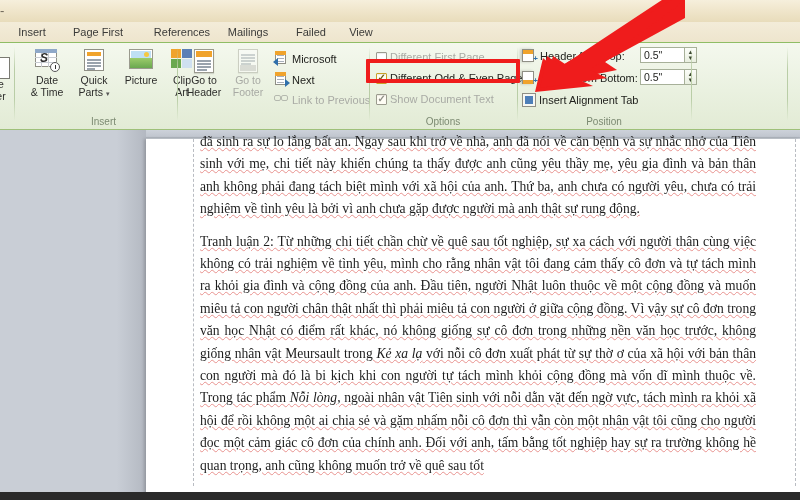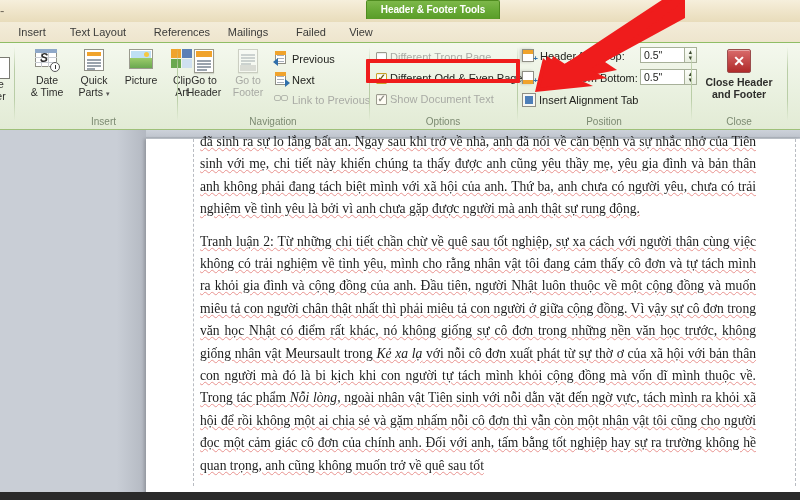--- a/index.html
+++ b/index.html
@@ -222,28 +222,25 @@
   }
   .arrow{ position:absolute; pointer-events:none; }
 </style>
 </head>
 <body>
 
 <div id="app">
 
   <div class="titlebar">
     <span class="title-dash">-</span>
-    <div class="ctx-tab-header">
-      <span>Header &amp; Footer Tools</span>
-    </div>
   </div>
 
   <div class="tabstrip">
     <div class="tab" style="left:6px;width:52px;">Insert</div>
-    <div class="tab" style="left:60px;width:76px;">Text Layout</div>
+    <div class="tab" style="left:60px;width:76px;">Page First</div>
     <div class="tab" style="left:146px;width:72px;">References</div>
     <div class="tab" style="left:216px;width:64px;">Mailings</div>
     <div class="tab" style="left:284px;width:54px;">Failed</div>
     <div class="tab" style="left:340px;width:42px;">View</div>
   </div>
 
   <div class="ribbon">
 
     <div class="grp" style="left:-46px;width:60px;">
       <div class="bigbtn" style="left:32px;top:14px;width:30px;">
@@ -345,21 +342,21 @@
       <div class="smallitem" style="left:96px;top:8px;">
         <span class="ico ic-small">
           <span class="pg">
               <span class="l" style="top:3px;"></span>
               <span class="l" style="top:6px;"></span>
               <span class="l" style="top:9px;"></span>
             </span>
           <span class="orange"></span>
             <span class="bluearrow" style="transform:rotate(180deg);right:auto;left:-1px;"></span>
         </span>
-        <span>Previous</span>
+        <span>Microsoft</span>
       </div>
 
       <div class="smallitem" style="left:96px;top:29px;">
         <span class="ico ic-small">
           <span class="pg">
               <span class="l" style="top:3px;"></span>
               <span class="l" style="top:6px;"></span>
               <span class="l" style="top:9px;"></span>
             </span>
           <span class="orange"></span>
@@ -369,29 +366,28 @@
       </div>
 
       <div class="smallitem dim" style="left:96px;top:50px;text-align:right;">
         <span class="ico ic-chain">
           <span class="a"></span>
             <span class="b"></span>
         </span>
         <span>Link to Previous</span>
       </div>
 
-      <div class="grp-label" style="left:0;width:190px;">Navigation</div>
     </div>
     <div class="grp-sep" style="left:369px;"></div>
 
     <div class="grp" style="left:370px;width:146px;">
 
       <div class="smallitem dim" style="left:6px;top:8px;">
         <span class="cbx"></span>
-        <span>Different Trong Page</span>
+        <span>Different First Page</span>
       </div>
 
       <div class="smallitem" style="left:6px;top:29px;">
         <span class="cbx checked"></span>
         <span>Different Odd &amp; Even Pages</span>
       </div>
 
       <div class="smallitem dim" style="left:6px;top:50px;">
         <span class="cbx checked grey"></span>
         <span>Show Document Text</span>
@@ -439,30 +435,20 @@
         <span class="ic-box">
             <span class="inner"></span>
           </span>
         <span>Insert Alignment Tab</span>
       </div>
 
       <div class="grp-label" style="left:0;width:172px;">Position</div>
     </div>
     <div class="grp-sep" style="left:691px;"></div>
 
-    <div class="grp" style="left:692px;width:94px;">
-      <div class="bigbtn" style="left:2px;top:6px;width:90px;">
-        <div style="height:28px;display:flex;justify-content:center;align-items:flex-start;">
-          <span class="ic-close"></span>
-        </div>
-        <span class="lbl" style="font-weight:bold;">Close Header</span>
-        <span class="lbl" style="font-weight:bold;">and Footer</span>
-      </div>
-      <div class="grp-label" style="left:0;width:94px;">Close</div>
-    </div>
     <div class="grp-sep" style="left:787px;"></div>
 
   </div>
 
   <div class="docarea">
     <div class="ruler-top"></div>
     <div class="vscrollzone"></div>
 
     <div class="page">
       <div class="headerdash"></div>

